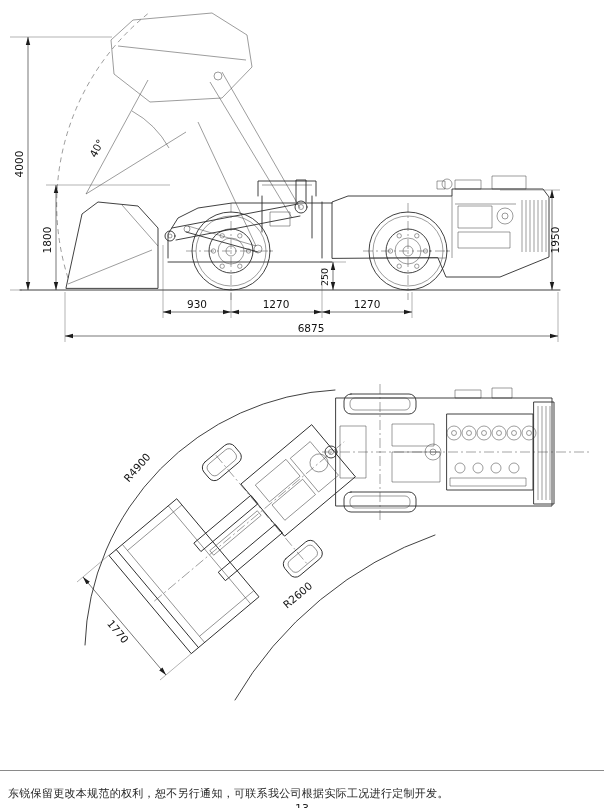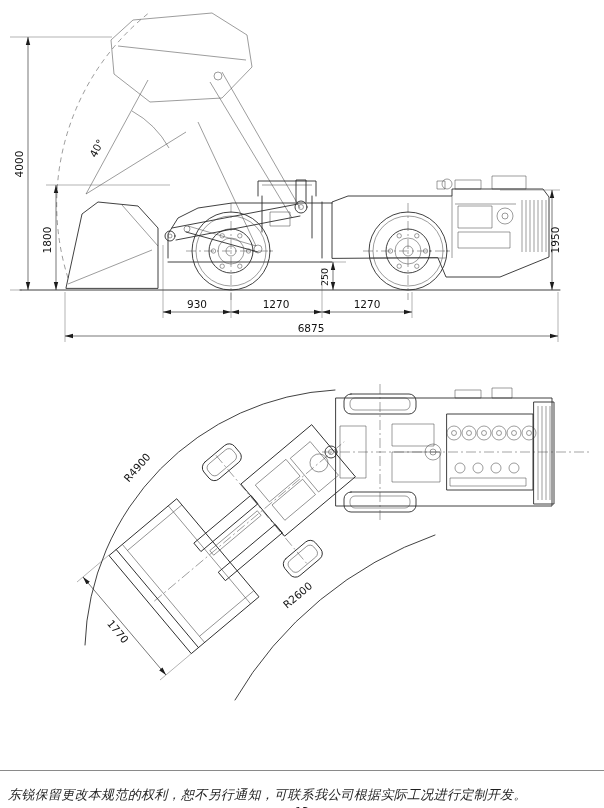--- a/index.html
+++ b/index.html
@@ -9,21 +9,21 @@
   
   .s{stroke:#2b2b2b;stroke-width:0.9;fill:none;stroke-linejoin:round;stroke-linecap:round;}
   .t{stroke:#3a3a3a;stroke-width:0.5;fill:none;stroke-linejoin:round;}
   .cl{stroke:#4a4a4a;stroke-width:0.5;fill:none;stroke-dasharray:10 3 2 3;}
   .d{stroke:#4a4a4a;stroke-width:0.55;fill:none;stroke-dasharray:5 4;}
   .dim{stroke:#1c1c1c;stroke-width:0.6;fill:none;}
   .ext{stroke:#555;stroke-width:0.45;fill:none;}
   text.dt{font-size:10.5px;fill:#111;}
   text.dts{font-size:9.5px;fill:#111;}
   .footer-rule{position:absolute;left:0;right:0;top:0;border-top:1px solid #8a8a8a;}
-  .footer-text{padding:16px 0 0 8px;font-size:13px;color:#1f1f1f;letter-spacing:0.3px;font-style:italic;}
+  .footer-text{padding:16px 0 0 8px;font-size:11px;color:#1f1f1f;letter-spacing:0.3px;}
   .footer-page{text-align:center;font-size:11px;color:#1f1f1f;margin-top:1px;}
 </style>
 </head>
 <body>
 
 <div class="page">
 
 <svg width="604" height="770" viewBox="0 0 604 770">
   <defs>
     <marker id="arE" markerWidth="10" markerHeight="8" refX="8" refY="3" orient="auto" markerUnits="userSpaceOnUse">

